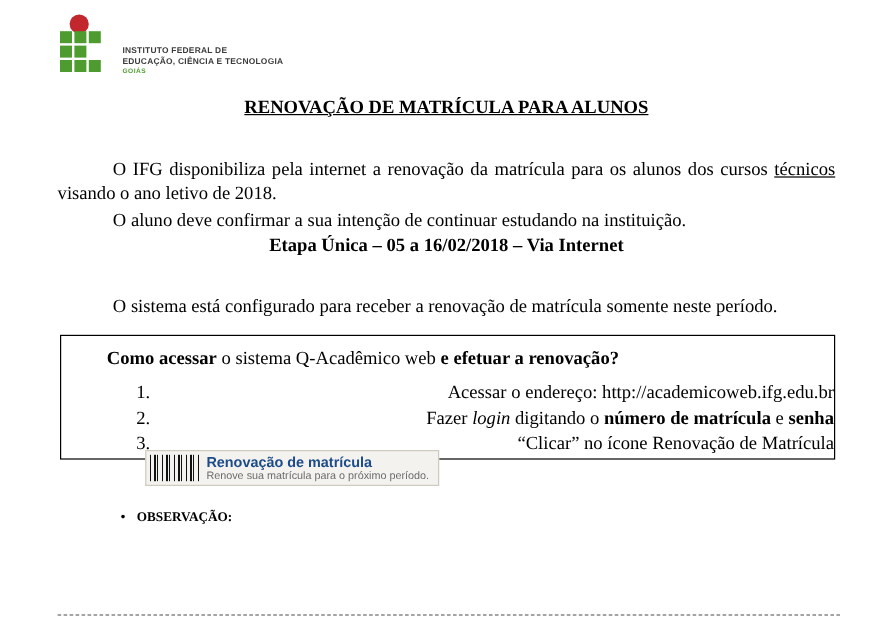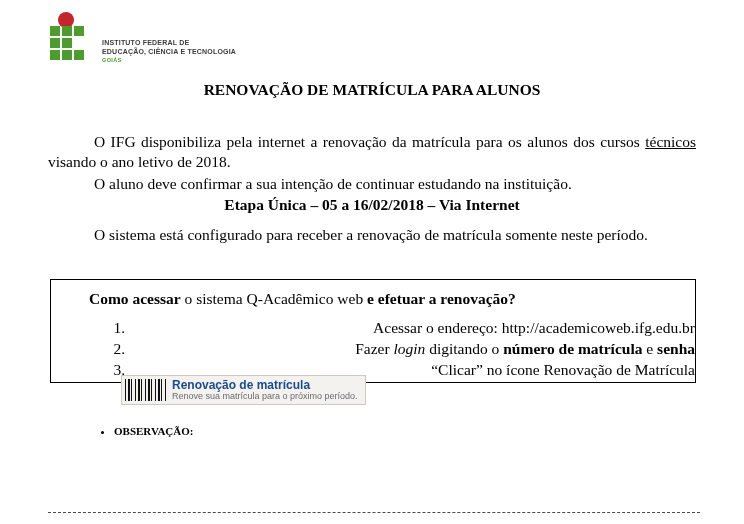--- a/index.html
+++ b/index.html
@@ -68,20 +68,21 @@
   
   .doc-title {
     position: absolute;
     left: 0;
     right: 0;
     top: 80px;
     text-align: center;
     font-weight: bold;
     font-size: 15.5px;
     line-height: 1.35;
+    text-decoration: underline;
   }
   .doc-title .l2 { display: block; }
 
   
   .body-wrap {
     position: absolute;
     left: 48px;
     right: 48px;
     top: 132px;
     font-size: 15.5px;
@@ -91,21 +92,21 @@
   .p-indent { text-indent: 46px; }
   .p-line { margin: 0 0 1px 0; }
   u.und { text-decoration: underline; }
   b { font-weight: bold; }
   .centered-bold {
     text-align: center;
     font-weight: bold;
     margin-top: 1px;
     text-indent: 0;
   }
-  .spacer-p { margin-top: 9px; }
+  .spacer-p { margin-top: 30px; }
 
   
   .frame-box {
     position: absolute;
     left: 50px;
     top: 279px;
     width: 646px;
     height: 104px;
     border: 1px solid #000;
     box-sizing: border-box;

